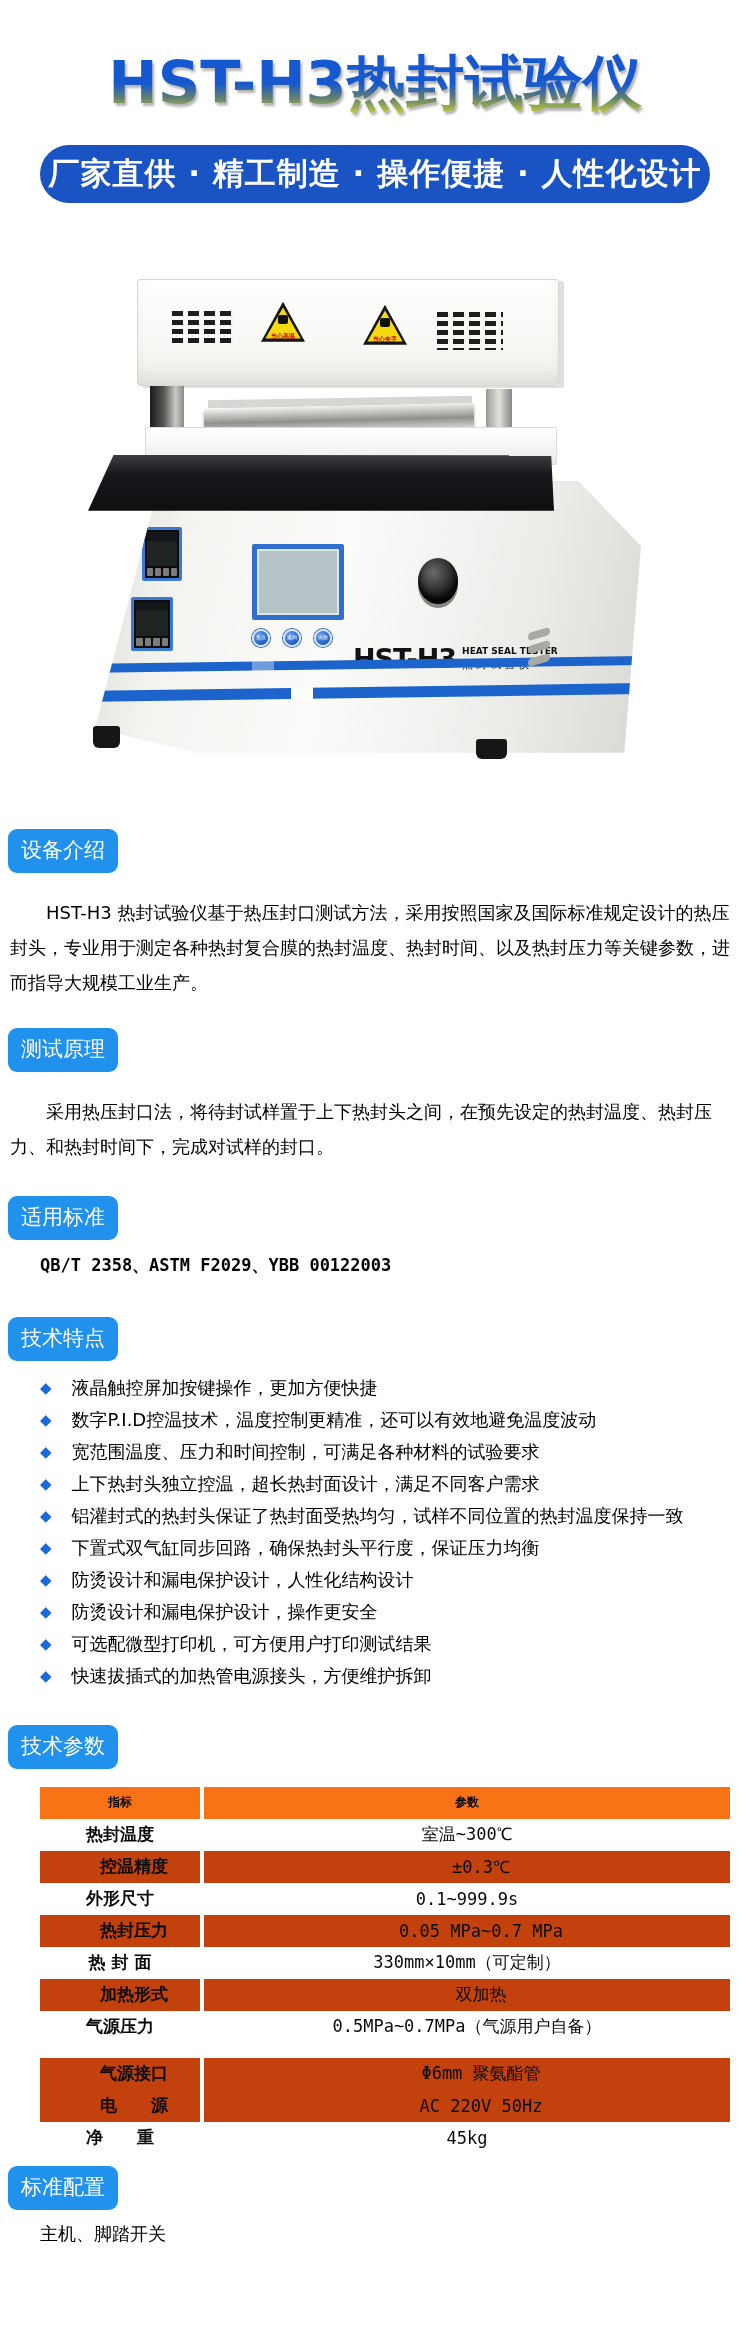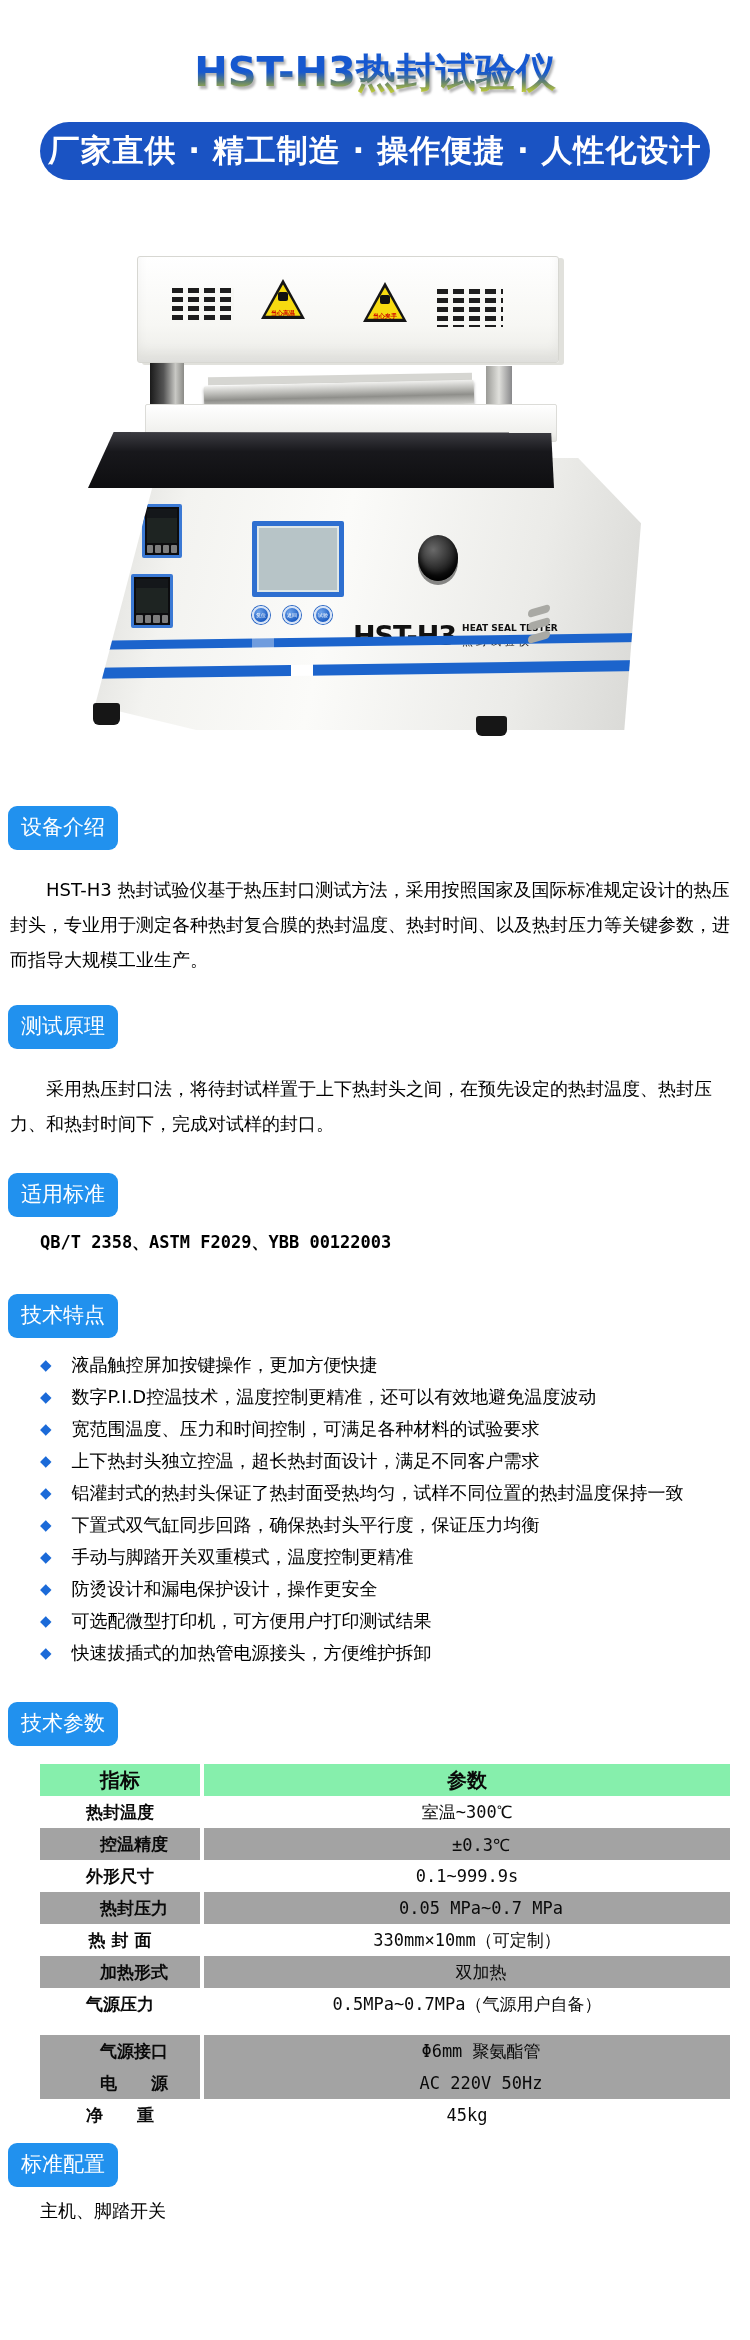--- a/index.html
+++ b/index.html
@@ -3,21 +3,21 @@
 <meta charset="utf-8">
 <style>
   html,body{margin:0;padding:0;}
   body{
     width:750px;height:2340px;overflow:hidden;background:#ffffff;
     font-family:"DejaVu Sans","Liberation Sans",sans-serif;color:#111;
     position:relative;
   }
   
   .title{
-    margin-top:48px;text-align:center;font-size:40px;font-weight:900;letter-spacing:0;
+    margin-top:48px;text-align:center;font-size:59px;font-weight:900;letter-spacing:0;
     line-height:1.2;
     background:linear-gradient(180deg,#1658cf 0%,#1658cf 50%,#5f7f72 70%,#b8c53a 90%,#c9d23f 100%);
     -webkit-background-clip:text;background-clip:text;color:transparent;
     filter:drop-shadow(2px 3px 1px rgba(110,110,110,0.5));
     white-space:nowrap;
   }
   
   .banner{
     margin:26px 40px 0;height:58px;border-radius:32px;background:#1a53c3;
     display:flex;align-items:center;justify-content:center;
@@ -93,22 +93,22 @@
   .standards-line{margin:14px 0 0 40px;font-size:17px;font-weight:600;color:#000;
     font-family:"DejaVu Sans Mono","Liberation Mono",monospace;}
   .features{list-style:none;margin:16px 0 0;padding:0 10px 0 40px;}
   .features li{display:flex;align-items:flex-start;margin-bottom:10px;line-height:22px;font-size:18px;color:#000;}
   .features .diamond{color:#1b6ad8;font-size:15px;line-height:22px;margin-right:20px;}
   .ptable{width:690px;margin:18px 20px 0 40px;border-collapse:separate;border-spacing:0;
     table-layout:fixed;font-size:17px;color:#0a0a0a;}
   .ptable td{height:32px;text-align:center;vertical-align:middle;padding:0;overflow:hidden;white-space:nowrap;}
   .ptable td:first-child{width:160px;border-right:4px solid #fff;font-weight:bold;}
   .ptable td:last-child{font-family:"DejaVu Sans Mono","Liberation Mono",monospace;margin-top:7px;}
-  .ptable tr.head td{background:#86efac;font-weight:bold;font-size:20px;font-family:"DejaVu Sans","Liberation Sans",sans-serif;}
-  .ptable tr.gray td{background:#a3a3a3;padding-left:28px;}
+  .ptable tr.head td{background:#f97316;font-weight:bold;font-size:12px;font-family:"DejaVu Sans","Liberation Sans",sans-serif;}
+  .ptable tr.gray td{background:#c2410c;padding-left:28px;}
   .ptable tr.white td{background:#ffffff;}
   .ptable tr.gap td{height:15px;background:#fff;border:none;}
   .config-line{margin:12px 0 0 40px;font-size:18px;color:#000;}
 </style>
 </head>
 <body>
 
 <div class="title">HST-H3热封试验仪</div>
 
 <div class="banner">厂家直供 · 精工制造 · 操作便捷 · 人性化设计</div>
@@ -217,21 +217,21 @@
       <li>
         <span class="diamond">◆</span>
         <span class="ftext">铝灌封式的热封头保证了热封面受热均匀，试样不同位置的热封温度保持一致</span>
       </li>
       <li>
         <span class="diamond">◆</span>
         <span class="ftext">下置式双气缸同步回路，确保热封头平行度，保证压力均衡</span>
       </li>
       <li>
         <span class="diamond">◆</span>
-        <span class="ftext">手动与脚踏开关双重模式，温度控制更精准</span>
+        <span class="ftext">防烫设计和漏电保护设计，人性化结构设计</span>
       </li>
       <li>
         <span class="diamond">◆</span>
         <span class="ftext">防烫设计和漏电保护设计，操作更安全</span>
       </li>
       <li>
         <span class="diamond">◆</span>
         <span class="ftext">可选配微型打印机，可方便用户打印测试结果</span>
       </li>
       <li>

